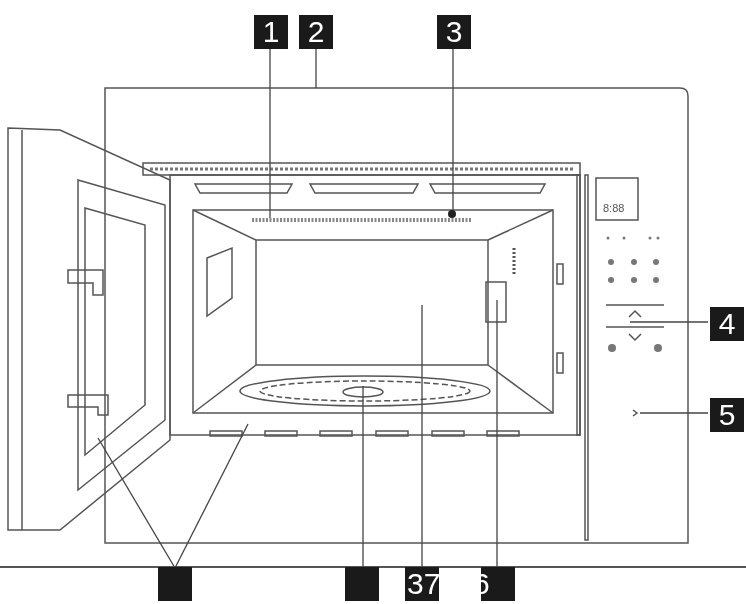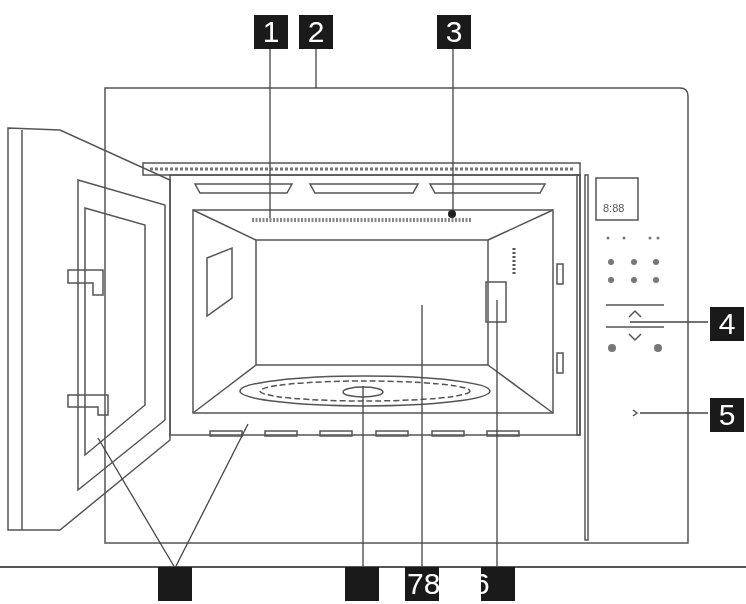--- a/index.html
+++ b/index.html
@@ -118,16 +118,16 @@
     <line x1="175" y1="568" x2="248" y2="424"></line>
   </g>
 </svg>
 
 <div class="callout" style="left:254px;top:15px;">1</div>
 <div class="callout" style="left:299px;top:15px;">2</div>
 <div class="callout" style="left:437px;top:15px;">3</div>
 <div class="callout" style="left:710px;top:307px;">4</div>
 <div class="callout" style="left:710px;top:398px;">5</div>
 <div class="callout clipR" style="left:481px;top:567px;">6</div>
-<div class="callout clipL" style="left:405px;top:567px;">78</div>
+<div class="callout clipL" style="left:405px;top:567px;">37</div>
 <div class="callout" style="left:345px;top:567px;"></div>
 <div class="callout" style="left:158px;top:567px;"></div>
 </div>
 
 </body></html>

